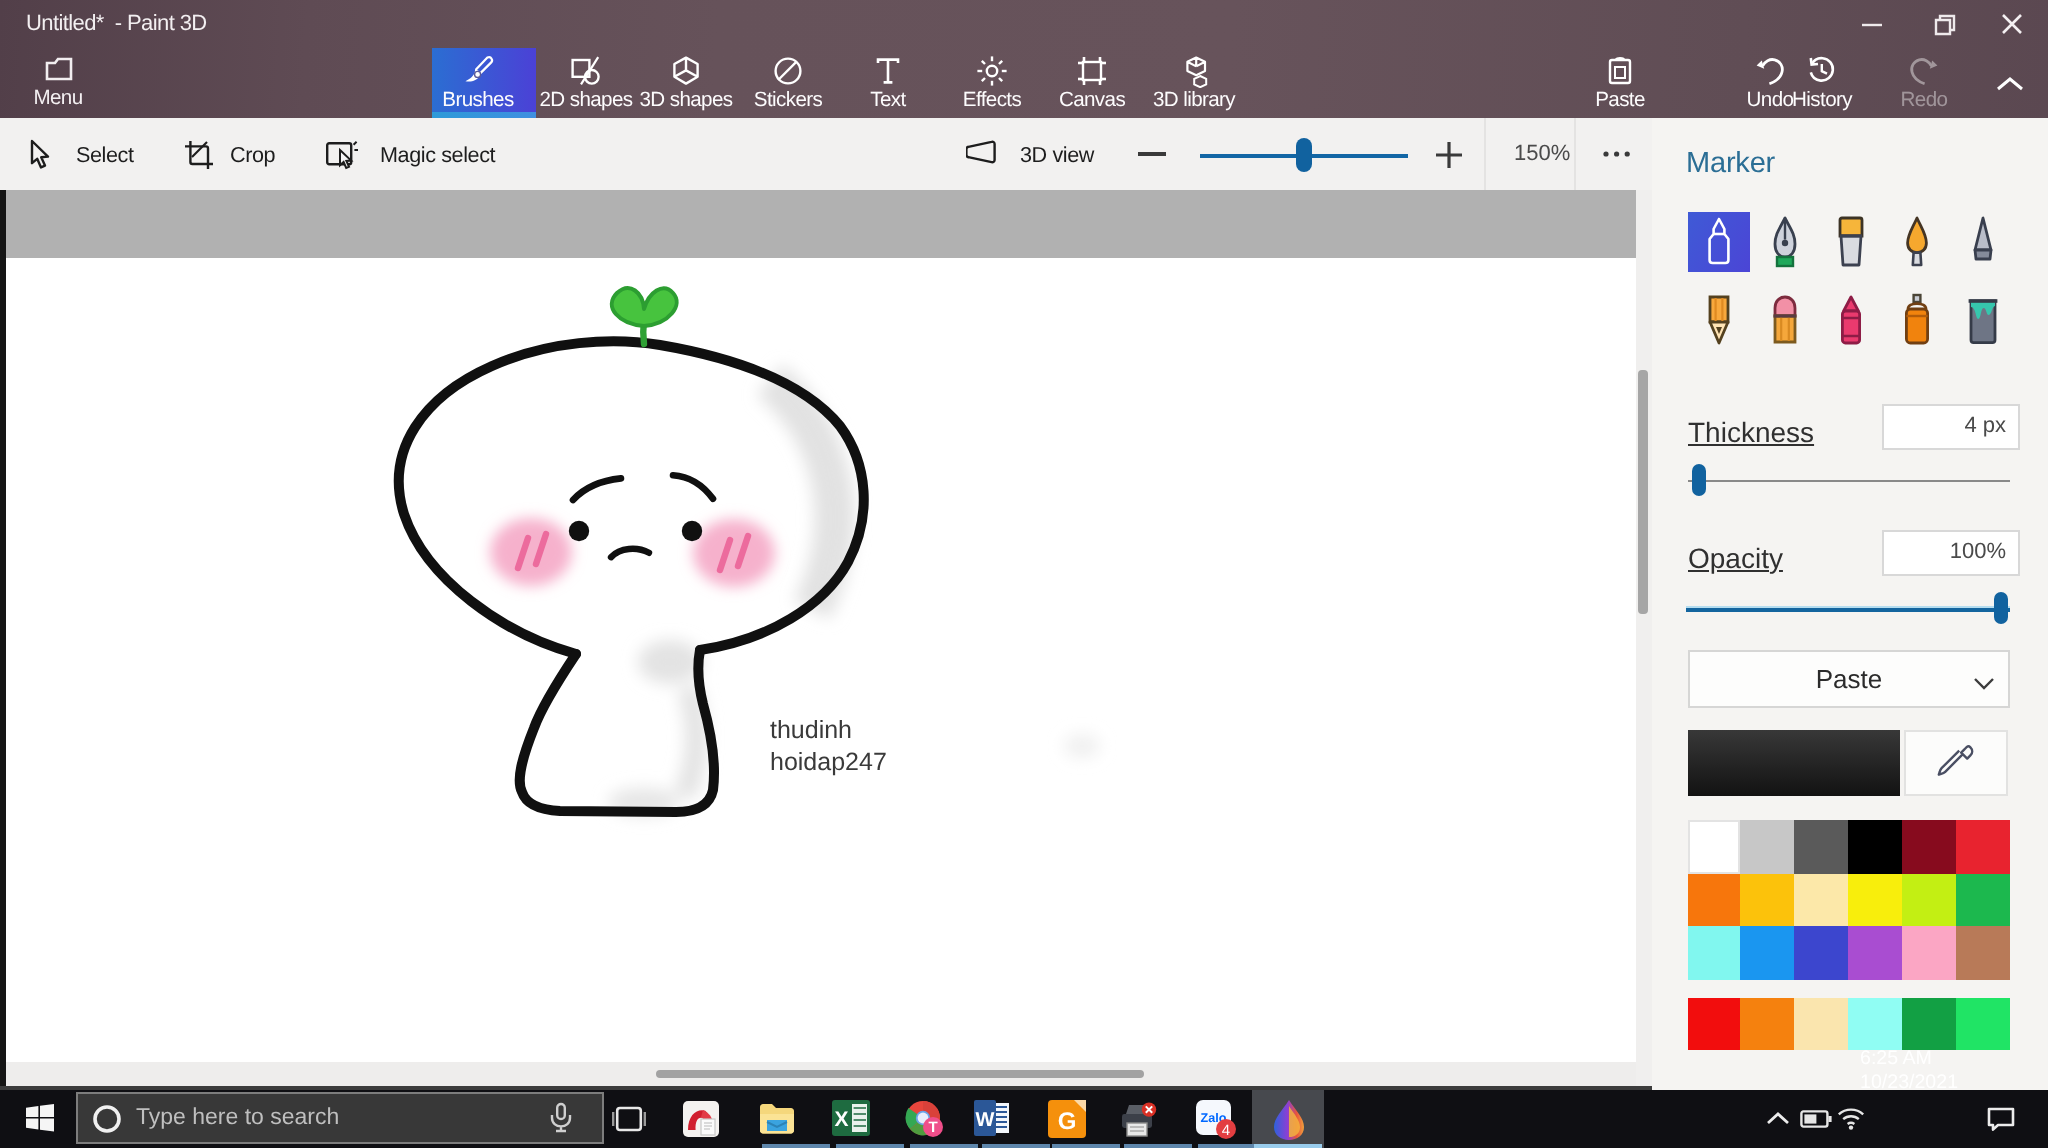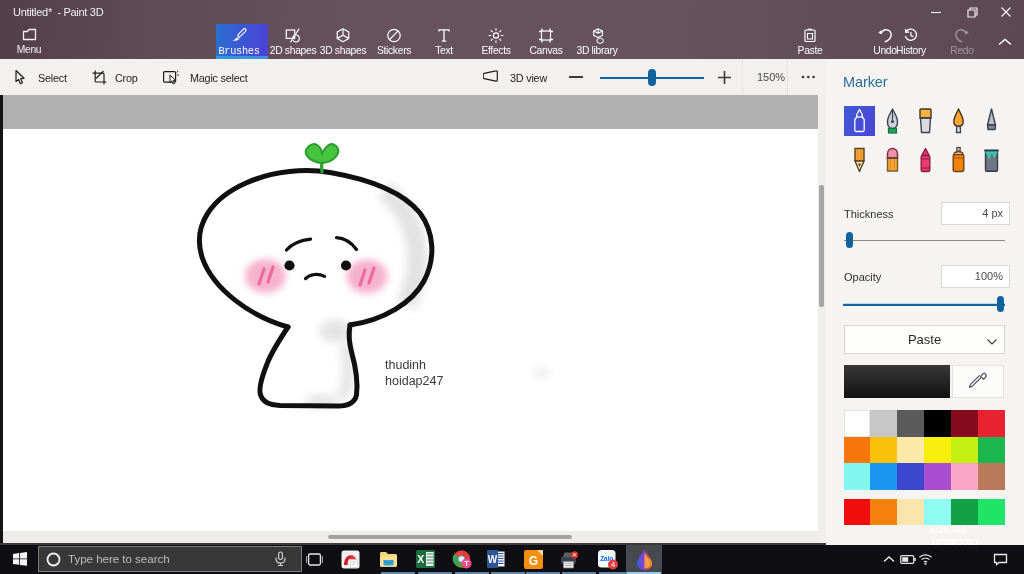--- a/index.html
+++ b/index.html
@@ -27,21 +27,21 @@
   #canvas{left:3px;top:129px;width:815px;height:402px;background:#ffffff;}
   #hscroll{left:3px;top:531px;width:815px;height:12px;background:#eeedec;}
   #hthumb{left:328px;top:535px;width:244px;height:4px;background:#a2a2a2;border-radius:2px;}
   #vscroll{left:818px;top:95px;width:8px;height:448px;background:#f0efee;}
   #vthumb{left:819px;top:185px;width:5px;height:122px;background:#a6a6a6;border-radius:2px;}
   #bottomedge{left:0;top:543px;width:826px;height:2px;background:#3c3c3c;}
   
   #panel{left:826px;top:59px;width:198px;height:486px;background:#f5f4f2;}
   #marker{left:843px;top:74px;font-size:14.5px;letter-spacing:-0.1px;color:#2b6e95;}
   .tile{width:31px;height:30px;}
-  .plabel{font-size:11px;color:#303030;}
+  .plabel{font-size:14px;color:#303030;text-decoration:underline;}
   .pinput{width:61px;height:21px;background:#fff;border:1px solid #d8d8d8;
     font-size:11px;color:#4a4a4a;text-align:right;line-height:21px;padding-right:6px;box-sizing:content-box;}
   .handle{width:7px;height:16px;background:#11629f;border-radius:3.5px;}
   #custom{left:844px;top:325px;width:159px;height:27px;background:#fdfdfc;border:1px solid #d6d6d5;
     font-size:13px;color:#2b2b2b;text-align:center;line-height:27px;}
   #grad{left:844px;top:365px;width:106px;height:33px;background:linear-gradient(#383838,#121212);}
   #dropper{left:952px;top:365px;width:52px;height:33px;background:#fcfcfb;border:1px solid #e2e2e1;box-sizing:border-box;}
   .sw{position:absolute;width:26.9px;height:26.7px;}
   
   #taskbar{left:0;top:545px;width:1024px;height:29px;background:#0f0f13;}
@@ -61,21 +61,21 @@
   <div class="abs" style="left:22px;top:28px;">
     <svg width="15" height="13" viewBox="0 0 15 13">
         <path d="M1.5 3.5 h4 l1.5-2 h6.5 v10 h-12 z" fill="none" stroke="#f2eef0" stroke-width="1.3"></path>
       </svg>
   </div>
   <div class="abs" style="left:29px;top:44px;transform:translateX(-50%);color:#f4f0f2;font-size:10.3px;letter-spacing:-0.3px;">Menu</div>
 
   <div class="abs tab" id="brushtab"></div>
   <div class="abs" id="brushunder"></div>
 
-  <div class="abs tab" style="left:216px;width:46px;font-family:Liberation Mono, monospace;">
+  <div class="abs tab" style="left:216px;width:46px;">
     <span class="ic">
         <svg width="17" height="17" viewBox="0 0 17 17">
           <path d="M13.2 1.8 C13.9 1.5 14.9 1.7 15.3 2.4 C15.7 3 15.5 3.8 15 4.3 L9.6 9.7 L7.4 9.9 L7.6 7.6 Z" fill="none" stroke="#fff" stroke-width="1.1" stroke-linejoin="round"></path>
           <path d="M7.3 8.2 C6.6 10.8 4.6 12.4 2.2 13.6 C4.8 14.2 8.2 13.4 9.3 10.9 C9.7 9.8 9.3 8.7 8.4 8.1 Z" fill="#fff"></path>
           <circle cx="8.3" cy="10.2" r="1.5" fill="#fff" stroke="#5a5a9a" stroke-width=".7"></circle>
         </svg>
       </span>
     <span class="lb">Brushes</span>
   </div>
   <div class="abs tab" style="left:267px;width:52px;">

